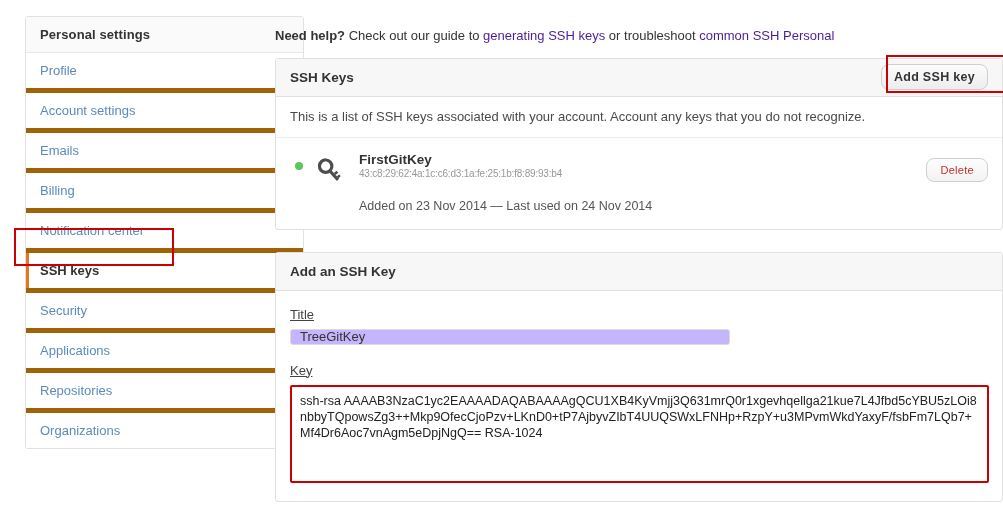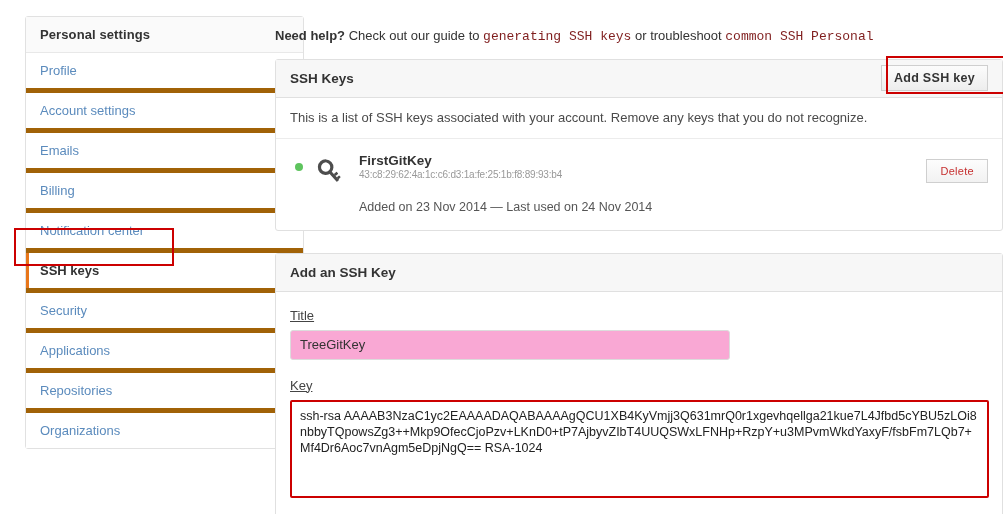--- a/index.html
+++ b/index.html
@@ -53,21 +53,21 @@
     z-index: 5;
   }
 
   
   .main { position: absolute; left: 275px; top: 16px; width: 728px; }
 
   .help-line {
     font-size: 13px; color: #333; margin: 12px 0 14px 0; line-height: 1.2;
   }
   .help-line b { font-weight: bold; }
-  .help-line a { color: #7f1d1d; text-decoration: none; font-family: Liberation Mono, monospace; }
+  .help-line a { color: #4c1d95; text-decoration: none; }
 
   .panel {
     border: 1px solid #e0e0e0;
     border-radius: 3px;
     background: #fff;
     margin-bottom: 22px;
   }
   .panel-head {
     background: #f7f7f7;
     border-bottom: 1px solid #e0e0e0;
@@ -77,21 +77,21 @@
     position: relative;
   }
   .panel-title { font-size: 13.5px; font-weight: bold; color: #333; }
 
   .btn {
     font-family: "Liberation Sans", sans-serif;
     font-size: 12.5px; font-weight: bold;
     color: #333;
     background: linear-gradient(#fcfcfc,#ededed);
     border: 1px solid #cfcfcf;
-    border-radius: 0;
+    border-radius: 8px;
     padding: 5px 12px;
     cursor: pointer;
     letter-spacing: .3px;
     text-align: center;
   }
   .btn-delete {
     color: #c62f2f; font-weight: normal; font-size: 11px;
     background: linear-gradient(#fdfdfd,#f2f2f2);
     padding: 5px 13px;
   }
@@ -125,27 +125,27 @@
     font-size: 10px; color: #999; letter-spacing: -0.2px; margin-bottom: 20px;
   }
   .key-dates { font-size: 12.5px; color: #555; }
 
   
   .form-body { padding: 16px 14px 18px 14px; position: relative; }
   .field-label {
     font-size: 13px; color: #444; margin-bottom: 7px; display:block;text-decoration:underline;
   }
   .text-input {
-    width: 440px; height: 30px;
+    width: 440px; height: 16px;
     border: 1px solid #dcdcdc;
     border-radius: 3px;
     padding: 4px 9px;
     font-family: "Liberation Sans", sans-serif;
     font-size: 13px; color: #333;
-    background: #f9a8d4;
+    background: #c4b5fd;
     outline: none;
     display: block;
   }
   .spacer { height: 18px; }
 
   .key-area-wrap { position: relative; }
   .key-textarea {
     width: 699px;
     min-height: 80px;
     border: 2px solid #cc0000;
@@ -210,21 +210,21 @@
       <b>Need help?</b><span> Check out our guide to </span><a href="#">generating SSH keys</a><span> or troubleshoot </span><a href="#">common SSH Personal</a>
     </div>
 
     <div class="panel">
       <div class="panel-head">
         <span class="panel-title">SSH Keys</span>
         <button class="btn">Add SSH key</button>
         <div class="hl-addbtn"></div>
       </div>
 
-      <div class="panel-desc">This is a list of SSH keys associated with your account. Remove any keys that you do not recognize.</div>
+      <div class="panel-desc">This is a list of SSH keys associated with your account. Account any keys that you do not recognize.</div>
 
       <div class="key-row">
         <div class="status-dot"></div>
         <div class="key-icon">
           <svg width="30" height="30" viewBox="0 0 30 30">
             <g transform="rotate(-42 15 15)" fill="#4d4d4d">
               <circle cx="15" cy="8.5" r="6.2" fill="none" stroke="#4d4d4d" stroke-width="3.2"></circle>
               <circle cx="17.1" cy="6.6" r="1.7" fill="#ffffff"></circle>
               <rect x="13.4" y="14" width="3.2" height="13" rx="0.6"></rect>
               <rect x="16.4" y="19.1" width="3.7" height="2.6" rx="0.5"></rect>

